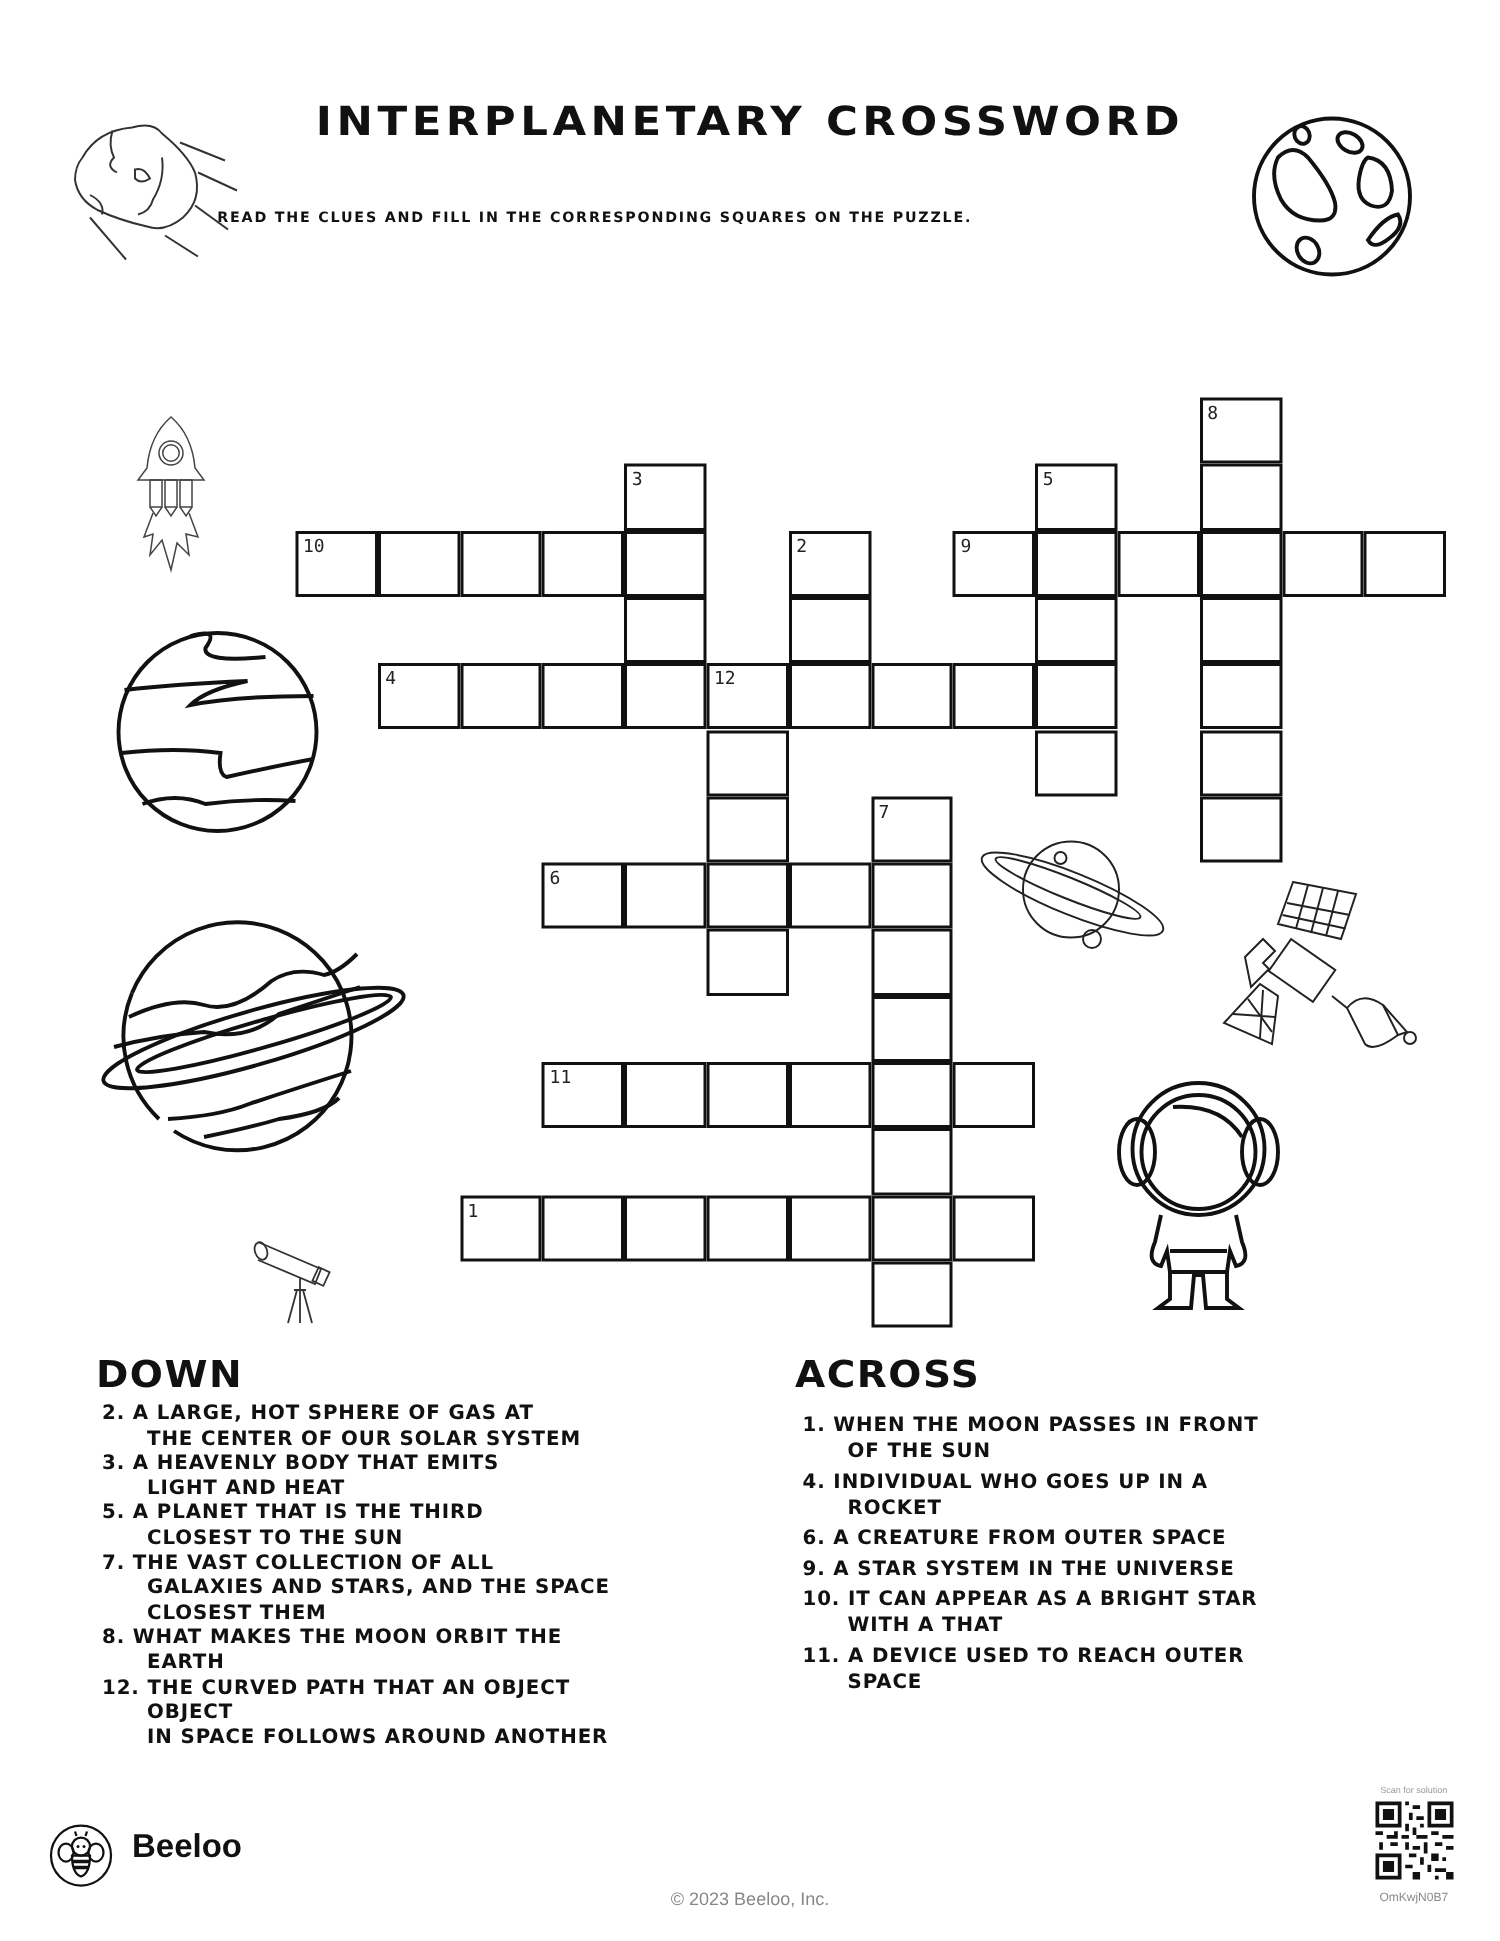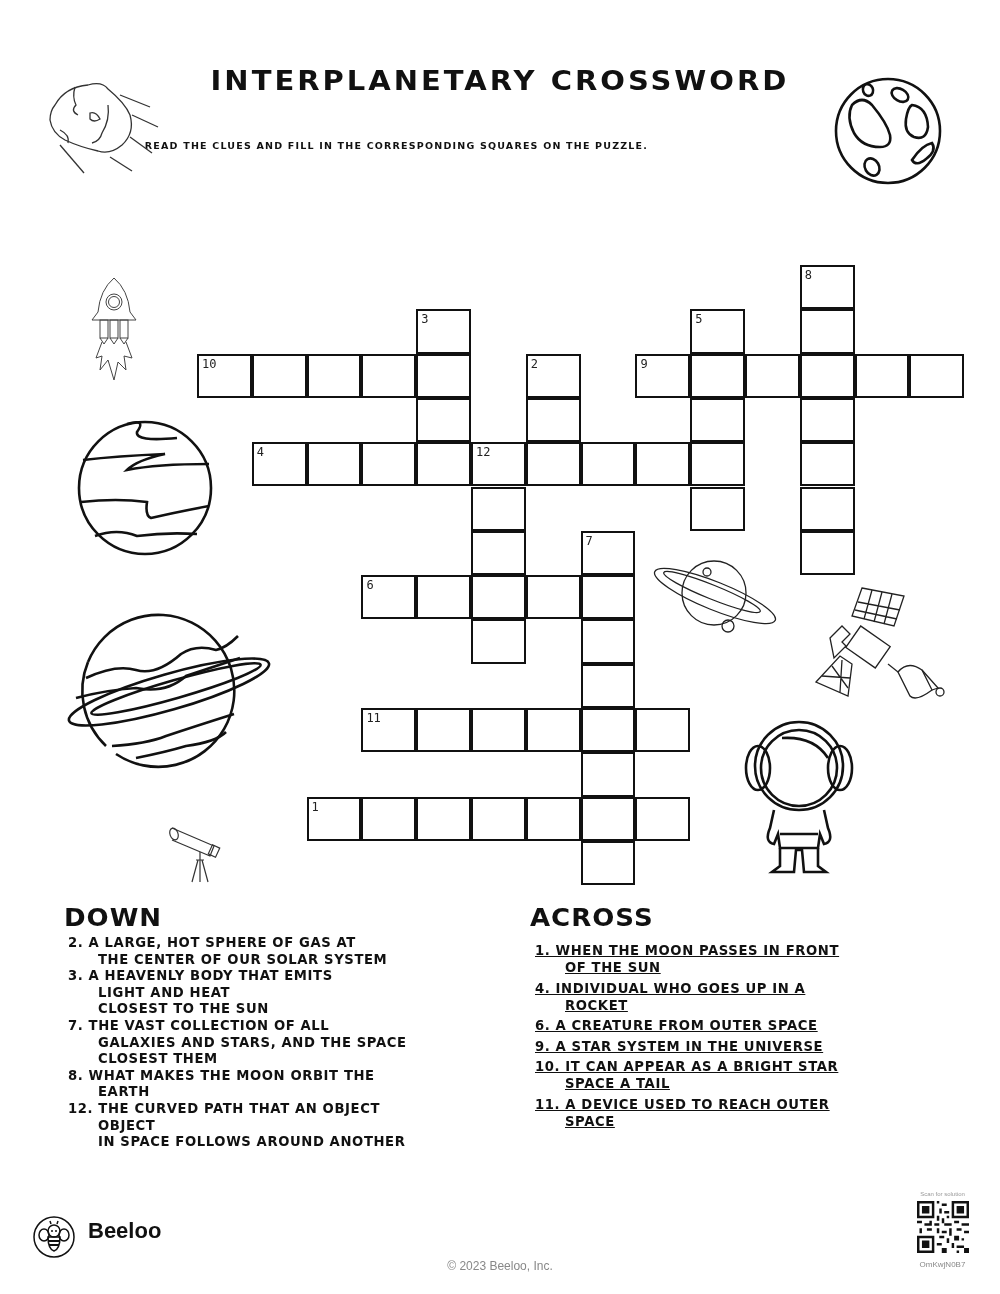--- a/index.html
+++ b/index.html
@@ -231,57 +231,58 @@
 <div class="abs clues" id="down" style="left:68px;top:935px;width:430px;">
     <div class="clue">
       <span class="ln">2. A LARGE, HOT SPHERE OF GAS AT</span>
       <span class="ln cont">THE CENTER OF OUR SOLAR SYSTEM</span>
     </div>
     <div class="clue">
       <span class="ln">3. A HEAVENLY BODY THAT EMITS</span>
       <span class="ln cont">LIGHT AND HEAT</span>
     </div>
     <div class="clue">
+      <span class="ln">5. A PLANET THAT IS THE THIRD</span>
       <span class="ln cont">CLOSEST TO THE SUN</span>
     </div>
     <div class="clue">
       <span class="ln">7. THE VAST COLLECTION OF ALL</span>
       <span class="ln cont">GALAXIES AND STARS, AND THE SPACE</span>
       <span class="ln cont">CLOSEST THEM</span>
     </div>
     <div class="clue">
       <span class="ln">8. WHAT MAKES THE MOON ORBIT THE</span>
       <span class="ln cont">EARTH</span>
     </div>
     <div class="clue">
       <span class="ln">12. THE CURVED PATH THAT AN OBJECT</span>
       <span class="ln cont">OBJECT</span>
       <span class="ln cont">IN SPACE FOLLOWS AROUND ANOTHER</span>
     </div>
   </div>
 
 <div class="abs sect-h" style="left:530px;top:902px;">ACROSS</div>
-<div class="abs clues" id="across" style="left:535px;top:942px;width:400px;text-decoration:underline;">
+<div class="abs clues" id="across" style="left:535px;top:942px;width:400px;">
     <div class="clue">
       <span class="ln">1. WHEN THE MOON PASSES IN FRONT</span>
       <span class="ln cont">OF THE SUN</span>
     </div>
     <div class="clue">
       <span class="ln">4. INDIVIDUAL WHO GOES UP IN A</span>
       <span class="ln cont">ROCKET</span>
     </div>
     <div class="clue">
       <span class="ln">6. A CREATURE FROM OUTER SPACE</span>
     </div>
     <div class="clue">
       <span class="ln">9. A STAR SYSTEM IN THE UNIVERSE</span>
     </div>
     <div class="clue">
       <span class="ln">10. IT CAN APPEAR AS A BRIGHT STAR</span>
-      <span class="ln cont">SPACE A TAIL</span>
+      <span class="ln cont">WITH A THAT</span>
     </div>
     <div class="clue">
       <span class="ln">11. A DEVICE USED TO REACH OUTER</span>
       <span class="ln cont">SPACE</span>
     </div>
   </div>
 
 <svg class="ill" style="left:32px;top:1215px;" width="44" height="44" viewBox="0 0 44 44">
   <g fill="none" stroke="#111" stroke-width="1.5">
     <circle cx="22" cy="22" r="20"></circle>

